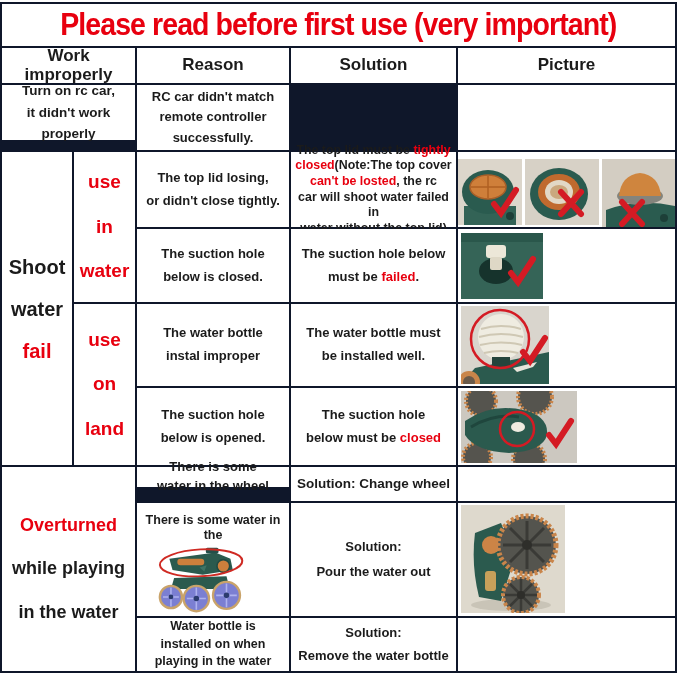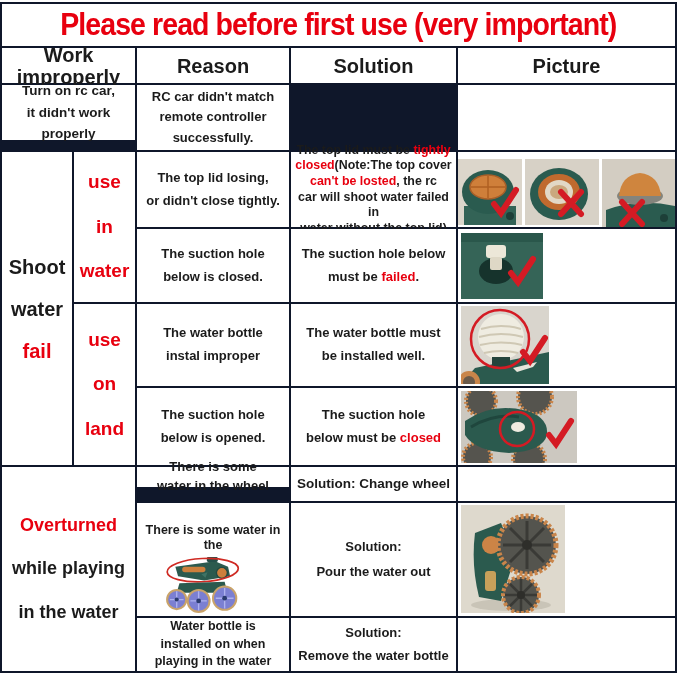--- a/index.html
+++ b/index.html
@@ -10,29 +10,29 @@
   }
   .table{position:absolute;left:0;top:2px;width:677px;height:671px;background:#0f172a;}
   .cell{
     position:absolute;background:#ffffff;color:#1b1b1b;font-weight:700;
     display:flex;align-items:center;justify-content:center;text-align:center;
     white-space:pre-line;line-height:1.6;font-size:13px;box-sizing:border-box;
   }
   .red{color:#e8000f;}
   .title{font-size:31px;overflow:hidden;}
   .title span{white-space:nowrap;transform:scaleX(.92);letter-spacing:-1px;display:inline-block;}
-  .hdr{font-size:20px;line-height:1.1;}
+  .hdr{font-size:17px;line-height:1.1;}
   .t-sm{font-size:12.2px;line-height:1.12;}
   .t-sm2{font-size:12.4px;line-height:1.26;}
   .t-md{font-size:13px;line-height:1.75;}
   .big-label{font-size:20px;line-height:2.1;}
   .sub-label{font-size:19px;line-height:2.35;}
   .ov-label{font-size:18px;line-height:2.4;}
   .pic-left{justify-content:flex-start;padding-left:3px;}
-  .col{flex-direction:column;justify-content:flex-start;padding-top:20px;}
+  .col{flex-direction:column;justify-content:flex-start;padding-top:10px;}
   .caption{font-size:12.5px;line-height:1.2;}
   svg{display:block;}
 </style>
 </head>
 <body>
 
 <div class="table">
 
   <div class="cell title" style="left:2px;top:2px;width:673px;height:42px;">
     <span class="red">Please read before first use (very important)</span>

